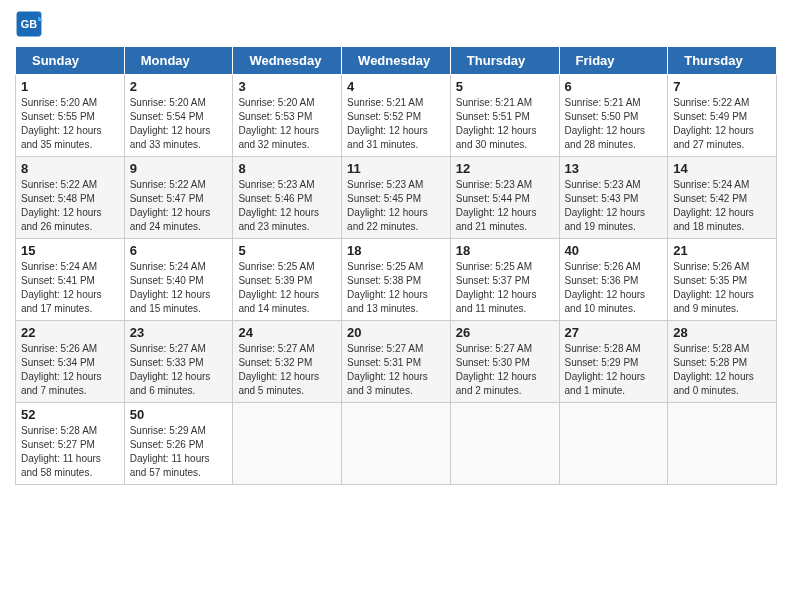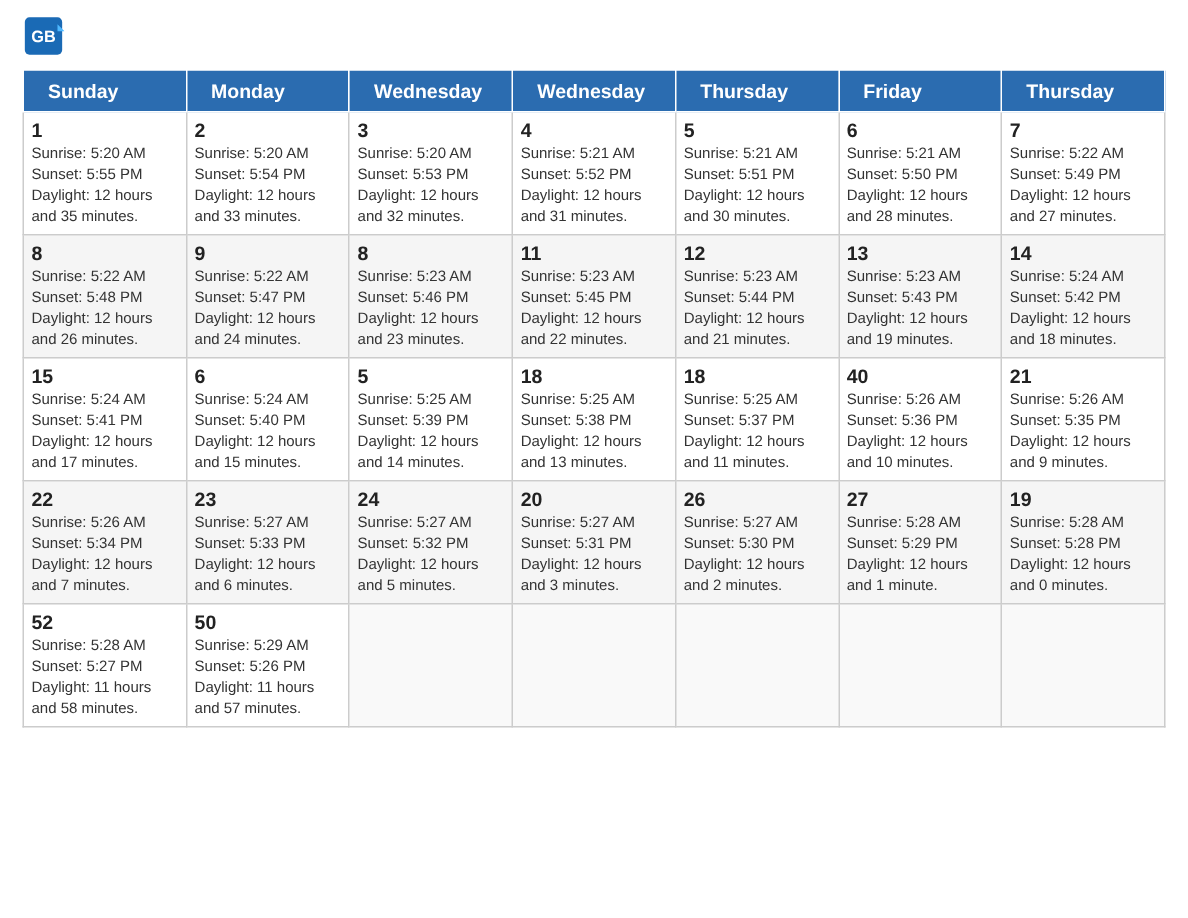--- a/index.html
+++ b/index.html
@@ -313,21 +313,21 @@
 and 2 minutes.</div>
         </td>
         <td>
           <span class="day-num">27</span>
           <div class="day-info" style="white-space: pre-line;">Sunrise: 5:28 AM
 Sunset: 5:29 PM
 Daylight: 12 hours
 and 1 minute.</div>
         </td>
         <td>
-          <span class="day-num">19</span>
+          <span class="day-num">28</span>
           <div class="day-info" style="white-space: pre-line;">Sunrise: 5:28 AM
 Sunset: 5:28 PM
 Daylight: 12 hours
 and 0 minutes.</div>
         </td>
       </tr>
       <tr>
         <td>
           <span class="day-num">52</span>
           <div class="day-info" style="white-space: pre-line;">Sunrise: 5:28 AM

